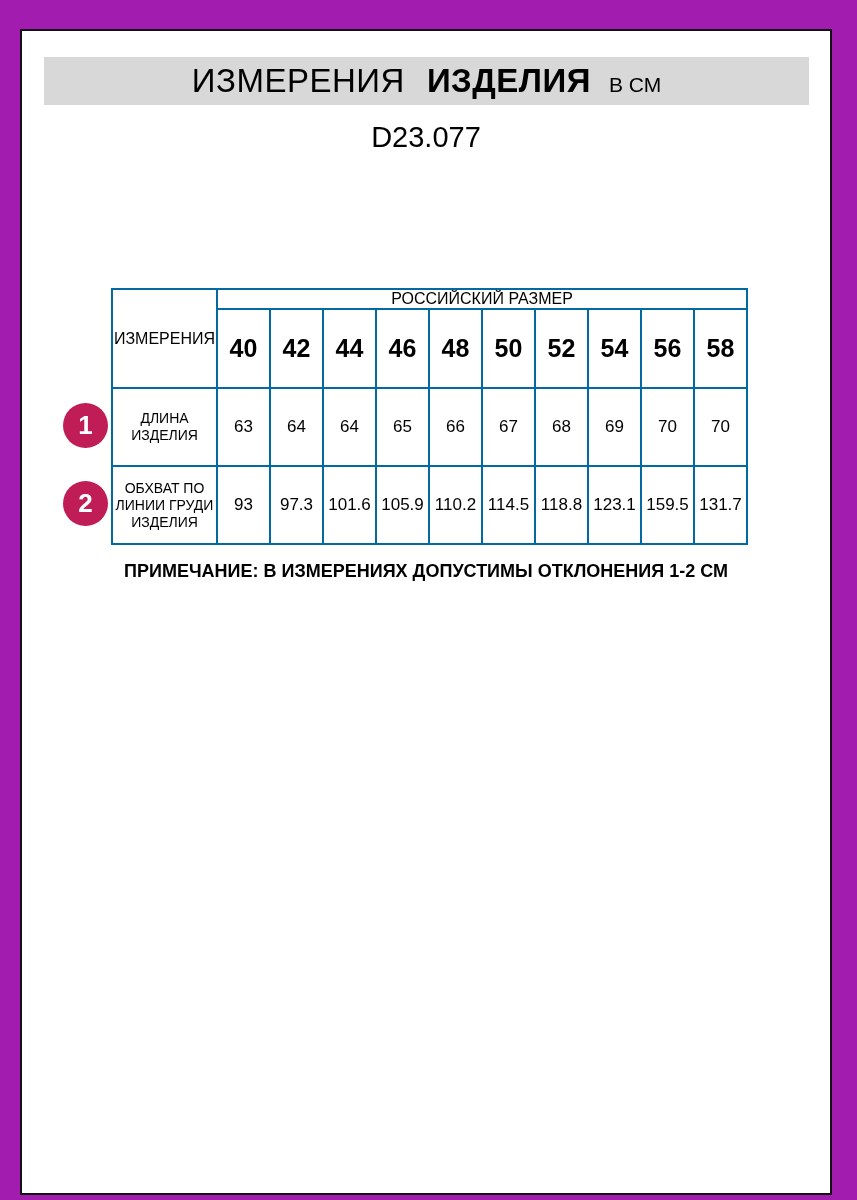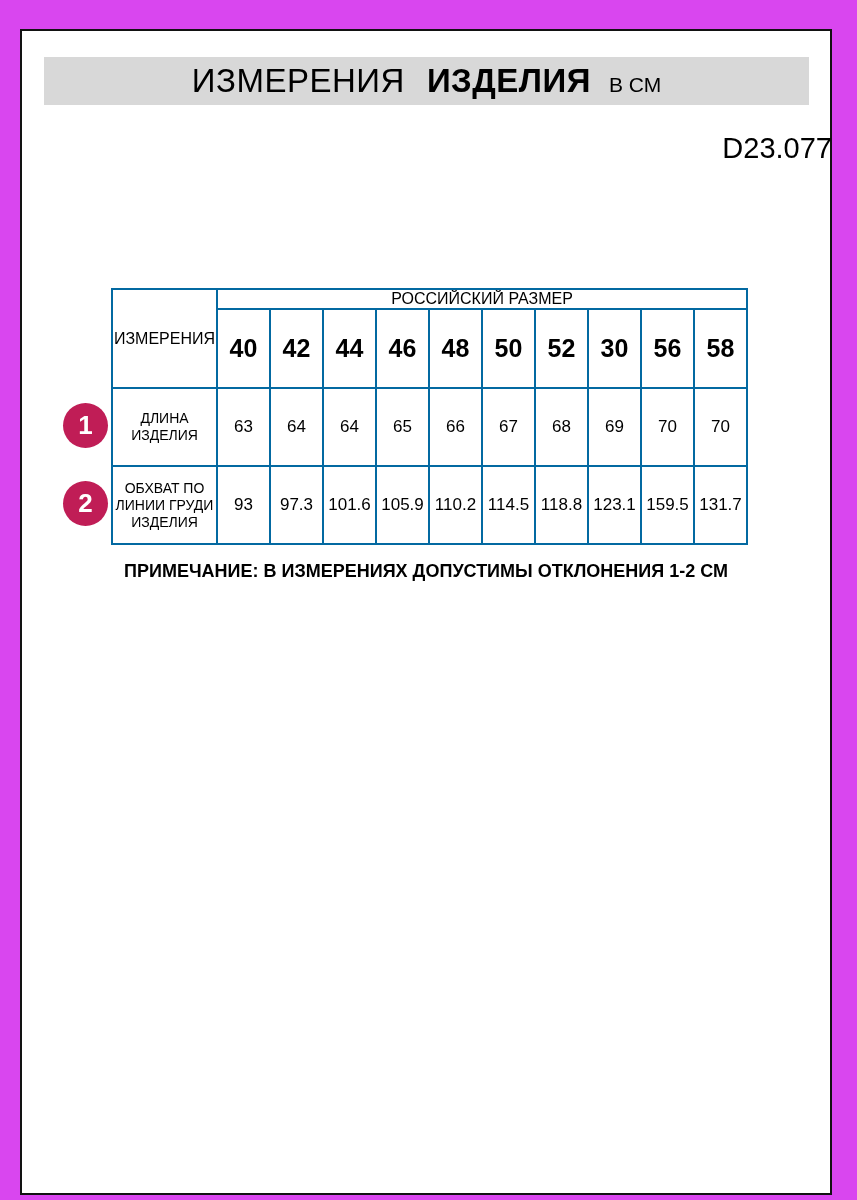--- a/index.html
+++ b/index.html
@@ -4,21 +4,21 @@
 <style>
   * { box-sizing: border-box; margin: 0; padding: 0; }
   html, body { background: #ffffff; }
   body {
     width: 857px; height: 1200px;
     font-family: "Liberation Sans", sans-serif;
     color: #000;
     position: relative;
     overflow: hidden;
   }
-  .screen { position: absolute; left: 0; top: 0; width: 857px; height: 1200px; background: #d946ef; }
+  .screen { position: absolute; left: 0; top: 0; width: 857px; height: 1200px; background: #a21caf; }
 
   .frame {
     position: absolute; left: 20px; top: 29px;
     width: 812px; height: 1166px;
     border: 2px solid #121212;
     background: #fff;
   }
 
   .title-bar {
     position: absolute; left: 44px; top: 57px;
@@ -27,23 +27,22 @@
     text-align: center;
     line-height: 48px;
     white-space: nowrap;
   }
   .title-part-1 { font-size: 33px; letter-spacing: 0.5px; }
   .title-part-2 { font-size: 33px; font-weight: bold; margin-left: 22px; letter-spacing: 0.5px; }
   .title-part-3 { font-size: 21px; margin-left: 18px; }
 
   .style-code {
     position: absolute; top: 121px; left: 20px; width: 812px;
-    text-align: right;
+    text-align: center;
     font-size: 29px;
-    margin-top: 11px;
   }
   .description {
     position: absolute; top: 151px; left: 106px; width: 640px;
     text-align: center;
     font-size: 19px;
     line-height: 22px;
   }
 
   table.size-table {
     position: absolute; left: 111px; top: 288px;
@@ -123,21 +122,21 @@
         <td class="size-system-cell" colspan="10">РОССИЙСКИЙ РАЗМЕР</td>
       </tr>
       <tr class="row-sizes">
         <td class="size-cell">40</td>
         <td class="size-cell">42</td>
         <td class="size-cell">44</td>
         <td class="size-cell">46</td>
         <td class="size-cell">48</td>
         <td class="size-cell">50</td>
         <td class="size-cell">52</td>
-        <td class="size-cell">30</td>
+        <td class="size-cell">54</td>
         <td class="size-cell">56</td>
         <td class="size-cell">58</td>
       </tr>
       <tr class="row-data-1">
         <td class="row-label-cell">ДЛИНА ИЗДЕЛИЯ</td>
         <td class="value-cell">63</td>
         <td class="value-cell">64</td>
         <td class="value-cell">64</td>
         <td class="value-cell">65</td>
         <td class="value-cell">66</td>

